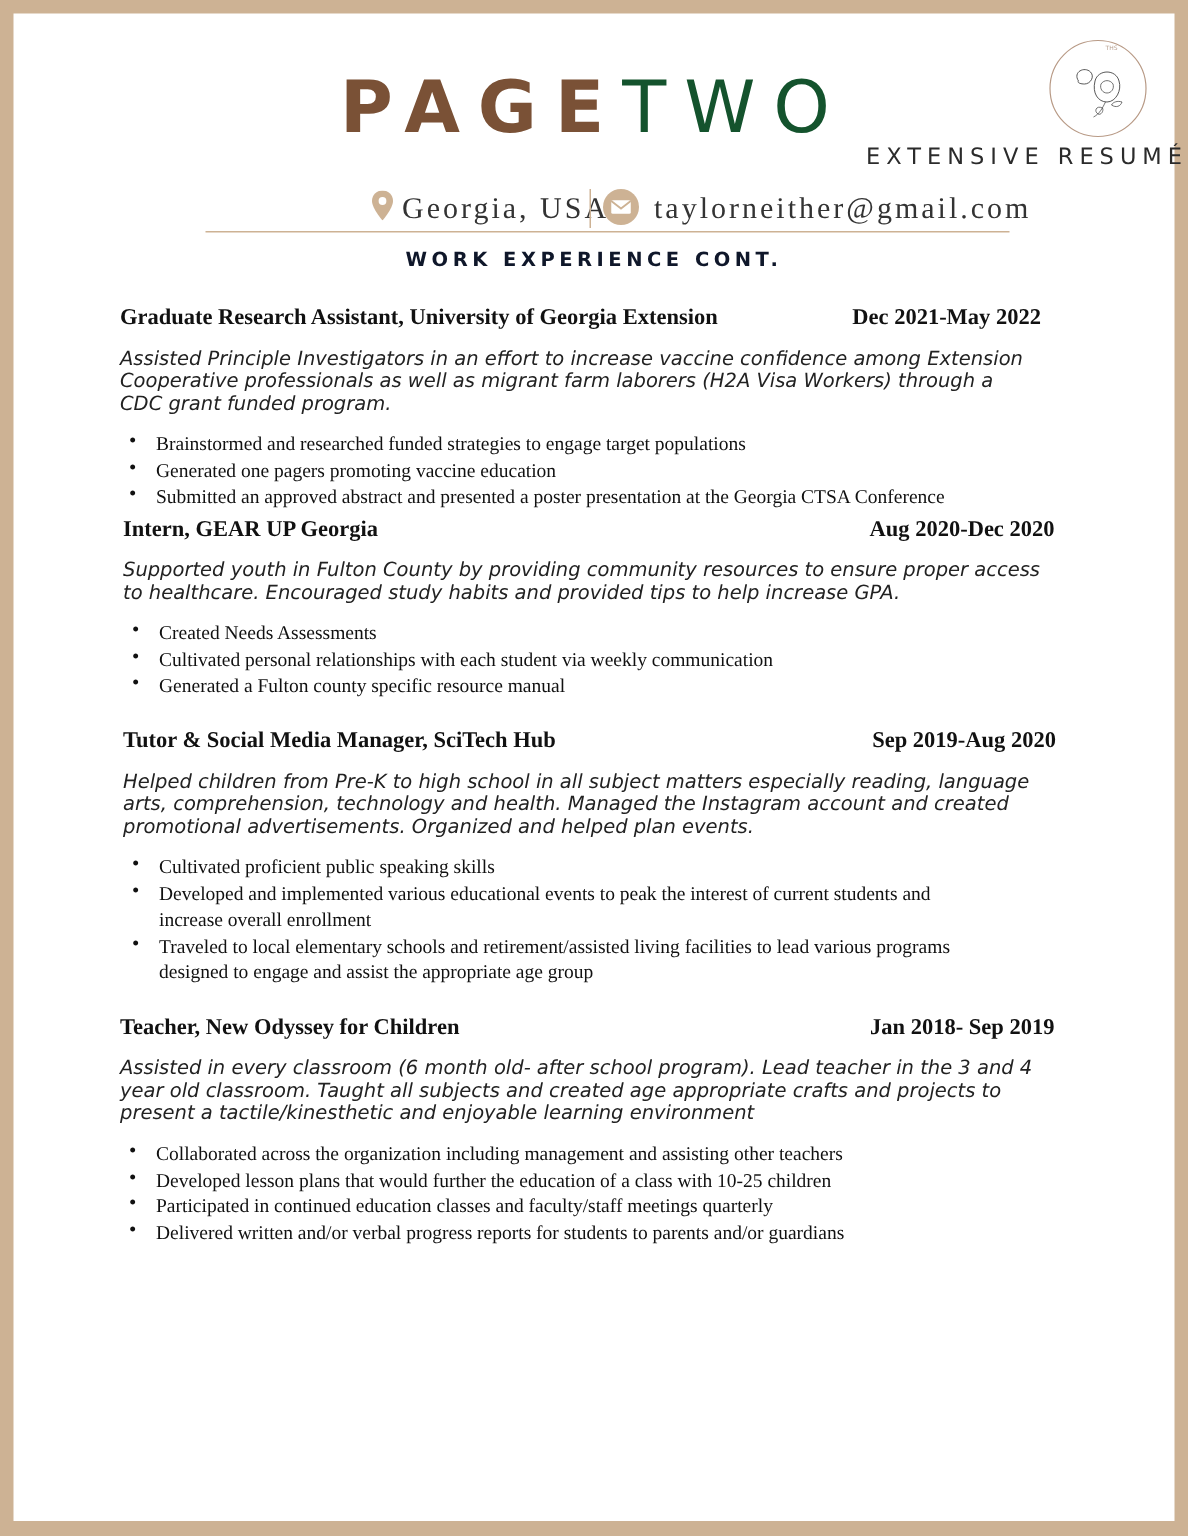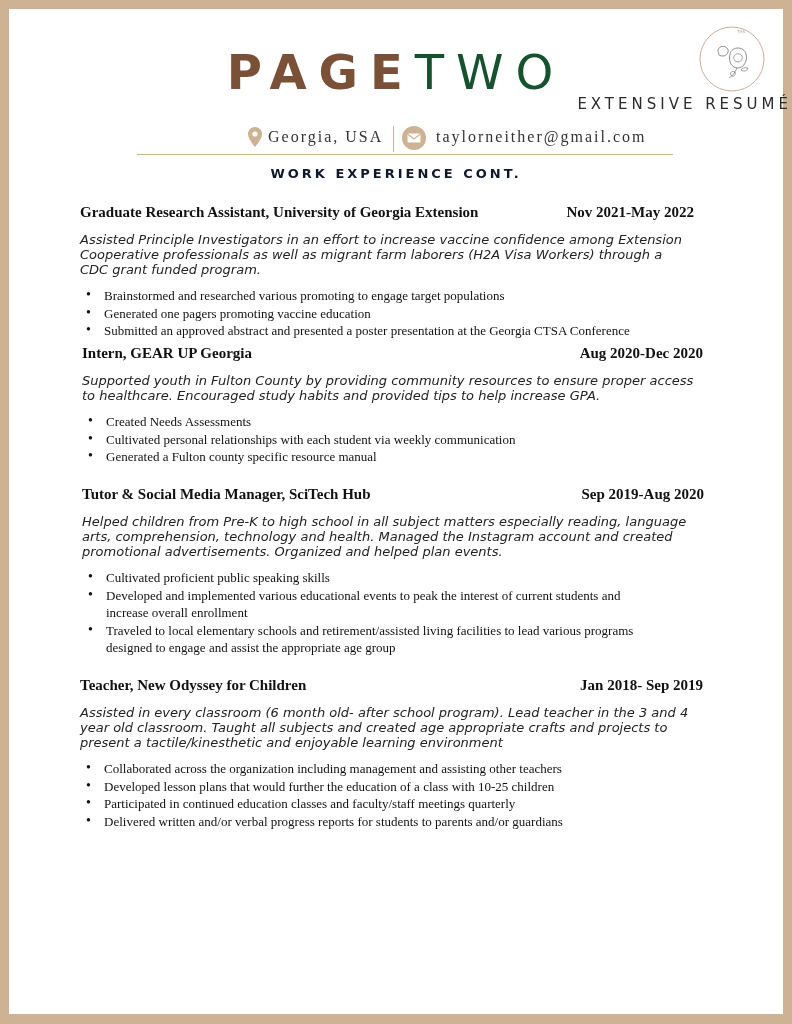--- a/index.html
+++ b/index.html
@@ -3,21 +3,21 @@
 <meta charset="utf-8">
 <style>
   html, body { margin:0; padding:0; }
   body { width:792px; height:1024px; background:#cdb294; position:relative; overflow:hidden; }
   .page { position:absolute; left:9px; top:9px; width:774px; height:1005px; background:#ffffff; }
   .title { position:absolute; left:0; width:792px; top:42px; text-align:center; font-family:"DejaVu Sans", sans-serif; font-size:48px; letter-spacing:12px; line-height:60px; }
   .title .a { color:#7a5136; font-weight:bold; }
   .title .b { color:#14532d; font-weight:normal; }
   .subtitle { position:absolute; left:0; width:792px; top:95px; text-align:right; font-family:"DejaVu Sans", sans-serif; font-size:15px; letter-spacing:4px; color:#2b2b2b; }
   .logo { position:absolute; left:697px; top:24px; width:70px; height:70px; }
-  .contact { position:absolute; top:124px; left:0; width:792px; height:28px; font-family:"Liberation Serif", serif; font-size:16px; letter-spacing:2px; color:#333; }
+  .contact { position:absolute; top:124px; left:0; width:792px; height:28px; font-family:"Liberation Serif", serif; font-size:20px; letter-spacing:2px; color:#333; }
   .contact .loc-icon { position:absolute; left:248px; top:3px; }
   .contact .loc { position:absolute; left:268px; top:4px; }
   .contact .sep { position:absolute; left:393px; top:2px; width:1px; height:26px; background:#cdb294; }
   .contact .mail-icon { position:absolute; left:402px; top:2px; }
   .contact .email { position:absolute; left:436px; top:4px; }
   .rule { position:absolute; left:137px; top:154px; width:536px; height:1px; background:#cdb294; }
   .section-title { position:absolute; left:0; width:792px; top:166px; text-align:center; font-family:"DejaVu Sans", sans-serif; font-weight:bold; font-size:13px; letter-spacing:3px; color:#0f172a; }
   .job { position:absolute; font-family:"Liberation Serif", serif; color:#111; }
   .job .head { position:relative; font-weight:bold; font-size:15px; height:20px; }
   .job .head .dates { position:absolute; right:0; top:0; }
@@ -61,24 +61,24 @@
         <path d="M5.5 8 L12 13 L18.5 8" fill="none" stroke="#cdb294" stroke-width="1.2"></path>
       </svg>
   </span>
   <span class="email">taylorneither@gmail.com</span>
 </div>
 <div class="rule"></div>
 
 <div class="section-title">WORK EXPERIENCE CONT.</div>
 
 <div class="job" style="left:80px; top:204px; width:614px;">
-  <div class="head"><span>Graduate Research Assistant, University of Georgia Extension</span><span class="dates">Nov 2021-May 2022</span></div>
+  <div class="head"><span>Graduate Research Assistant, University of Georgia Extension</span><span class="dates">Dec 2021-May 2022</span></div>
   <div class="desc">Assisted Principle Investigators in an effort to increase vaccine confidence among Extension Cooperative professionals as well as migrant farm laborers (H2A Visa Workers) through a CDC grant funded program.</div>
   <ul>
-    <li>Brainstormed and researched various promoting to engage target populations</li>
+    <li>Brainstormed and researched funded strategies to engage target populations</li>
     <li>Generated one pagers promoting vaccine education</li>
     <li>Submitted an approved abstract and presented a poster presentation at the Georgia CTSA Conference</li>
   </ul>
 </div>
 
 <div class="job" style="left:82px; top:345px; width:621px;">
   <div class="head"><span>Intern, GEAR UP Georgia</span><span class="dates">Aug 2020-Dec 2020</span></div>
   <div class="desc">Supported youth in Fulton County by providing community resources to ensure proper access to healthcare. Encouraged study habits and provided tips to help increase GPA.</div>
   <ul>
     <li>Created Needs Assessments</li>

